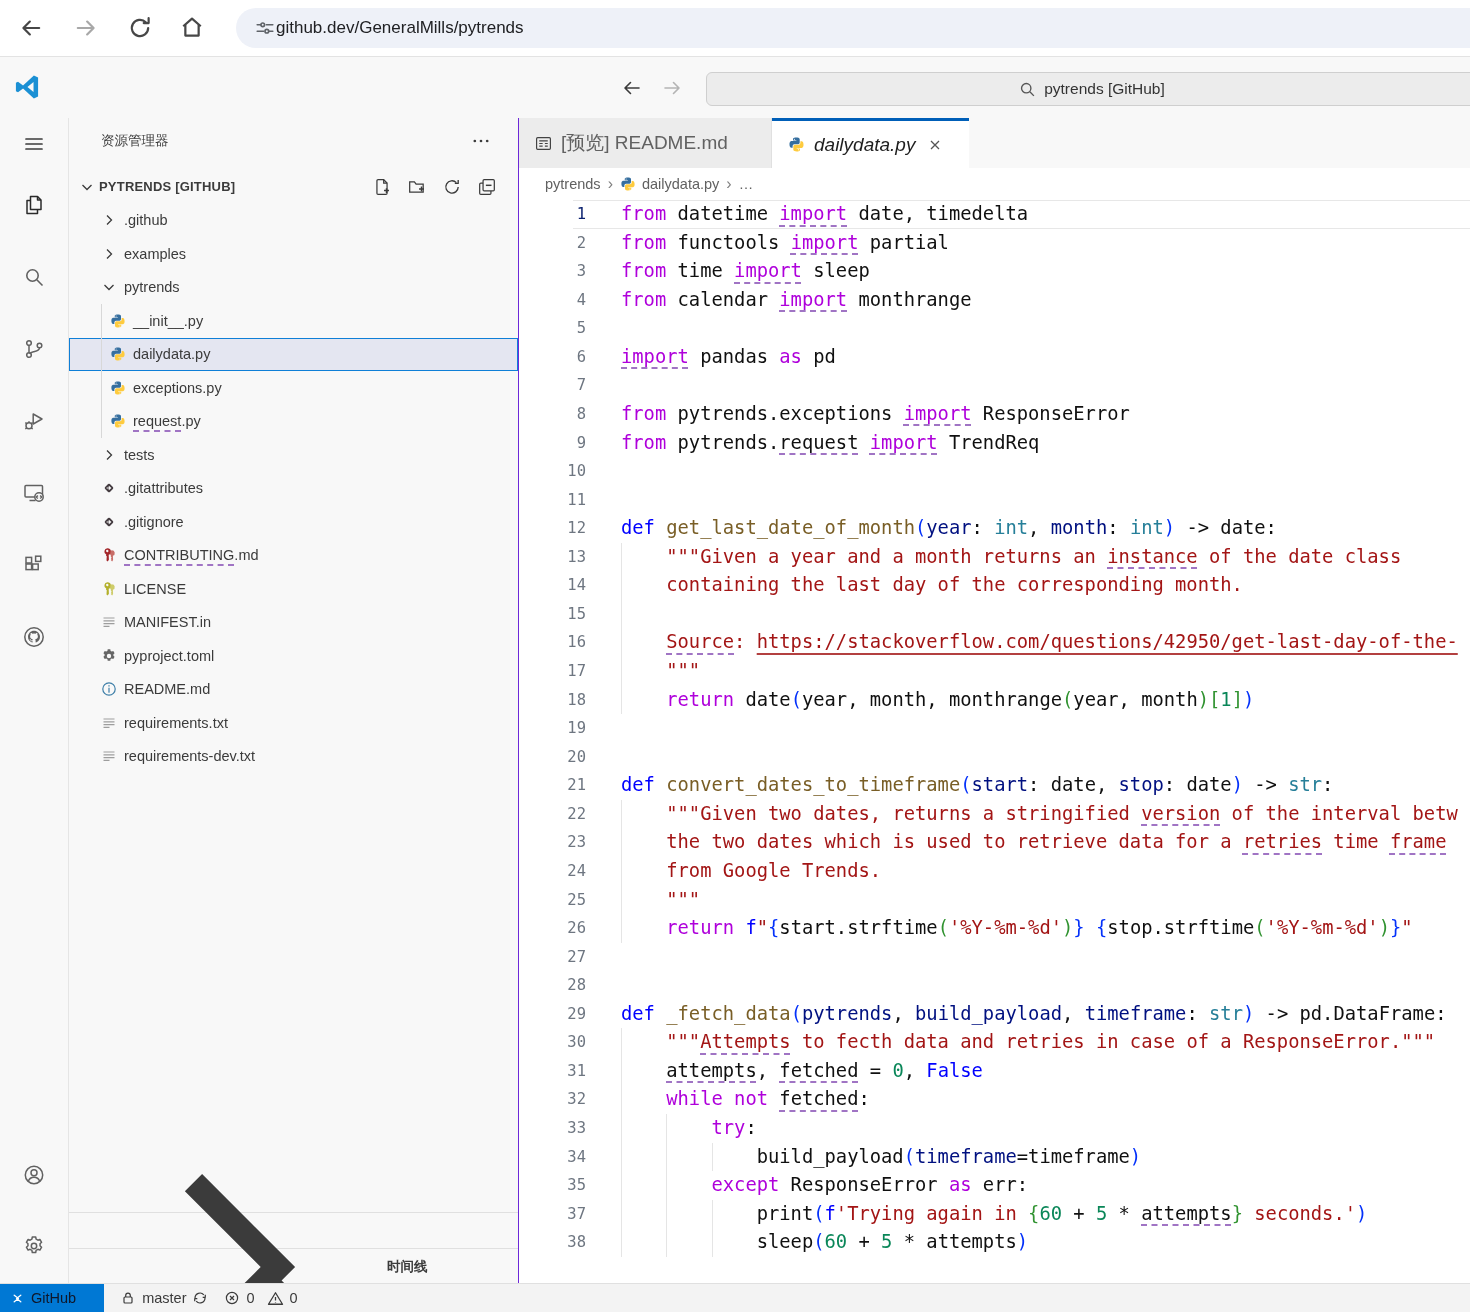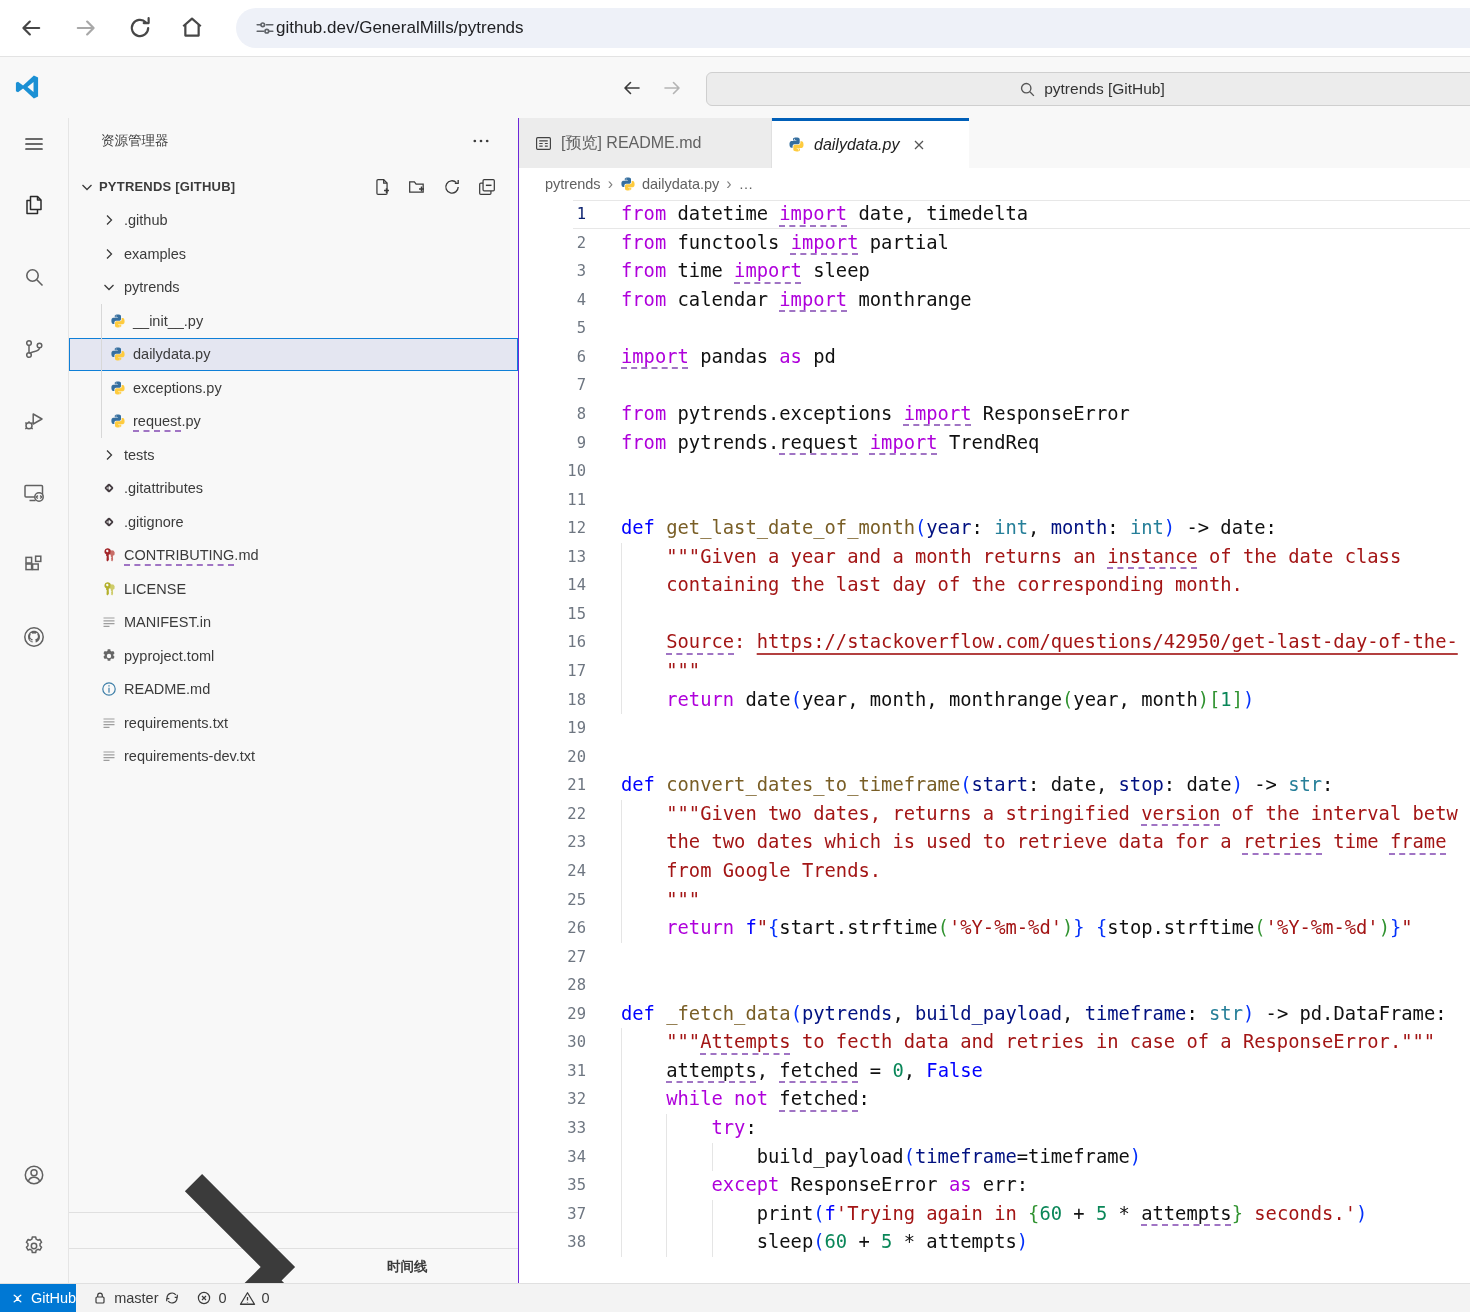--- a/index.html
+++ b/index.html
@@ -34,21 +34,21 @@
   .pad1{padding-left:32px;} .pad2{padding-left:41px;} .pads{padding-left:10px;}
   .tguide{position:absolute;left:32px;top:0;bottom:0;width:1px;background:#d8d8d8;}
   .sectacts{position:absolute;right:22px;top:0;height:33.5px;display:flex;align-items:center;gap:17px;}
   .sectacts .sai{width:18px;height:18px;}
   .u-dash{text-decoration-line:underline;text-decoration-style:dashed;text-decoration-color:#a074c4;text-decoration-thickness:1.5px;text-underline-offset:4px;}
   .panelrow{position:absolute;left:0;right:0;height:36px;border-top:1px solid #e0e0e0;display:flex;align-items:center;
             font-size:13.5px;font-weight:bold;color:#3b3b3b;padding-left:12px;box-sizing:border-box;cursor:pointer;}
   
   .editor{position:absolute;left:519px;top:0;right:0;bottom:0;background:#fff;}
   .tabsbar{position:absolute;left:0;top:0;right:0;height:50px;background:#f8f8f8;border-bottom:1px solid #e7e7e7;display:flex;}
-  .tab{height:50px;display:flex;align-items:center;padding:0 16px;box-sizing:border-box;font-size:16px;cursor:pointer;}
+  .tab{height:50px;display:flex;align-items:center;padding:0 16px;box-sizing:border-box;font-size:19px;cursor:pointer;}
   .tab.inactive{background:#ececec;color:#616161;border-right:1px solid #e0e0e0;width:253px;}
   .tab.active{background:#fff;color:#1f1f1f;border-top:3px solid #005fb8;width:197px;margin-bottom:-1px;}
   .tab .tlabel{margin-left:9px;white-space:nowrap;}
   .tab.active .tlabel{font-style:italic;}
   .tclose{margin-left:12px;width:16px;height:16px;}
   .crumbs{position:absolute;left:0;top:50px;right:0;height:32px;display:flex;align-items:center;padding-left:26px;
           font-size:14.5px;color:#616161;background:#fff;}
   .crumbs .csep{margin:0 7px;color:#818181;font-size:16px;}
   .crumbs .citem{display:flex;align-items:center;gap:6px;cursor:pointer;}
   .codewrap{position:absolute;left:0;top:82px;right:0;bottom:0;overflow:hidden;}
@@ -61,21 +61,21 @@
   .cl .ct{position:absolute;left:102px;top:0;white-space:pre;}
   .gd{position:absolute;top:0;bottom:0;width:1px;background:#e5e5e5;}
   .kw{color:var(--kw);} .df{color:var(--df);} .fn{color:var(--fn);} .st{color:var(--st);}
   .nu{color:var(--nu);} .ty{color:var(--ty);} .pm{color:var(--pm);}
   .b1{color:var(--b1);} .b2{color:var(--b2);} .pl{color:var(--pl);}
   .u{text-decoration-line:underline;text-decoration-style:dashed;text-decoration-color:#a074c4;text-decoration-thickness:1.6px;text-underline-offset:5px;}
   .lnk{color:var(--st);text-decoration-line:underline;text-decoration-color:#b34040;text-decoration-thickness:2px;text-underline-offset:5px;}
   
   .statusbar{position:absolute;left:0;bottom:0;right:0;height:28px;background:#f3f3f3;border-top:1px solid #e0e0e0;
              display:flex;align-items:center;font-size:14.5px;color:#3b3b3b;}
-  .remote{height:28px;background:#0078d4;color:#ffffff;display:flex;align-items:center;padding:0 0 0 10px;gap:6px;cursor:pointer;}
+  .remote{height:28px;background:#0078d4;color:#0f172a;display:flex;align-items:center;padding:0 28px 0 10px;gap:6px;cursor:pointer;}
   .sseg{display:flex;align-items:center;gap:6px;margin-left:16px;cursor:pointer;}
 </style>
 </head>
 <body>
 
 <div class="screen">
 
   <div class="browser">
     <div class="bicon" style="left:17px">
       <svg viewBox="0 0 24 24" fill="none" stroke="#474747" stroke-width="1.9" stroke-linecap="round" stroke-linejoin="round">

